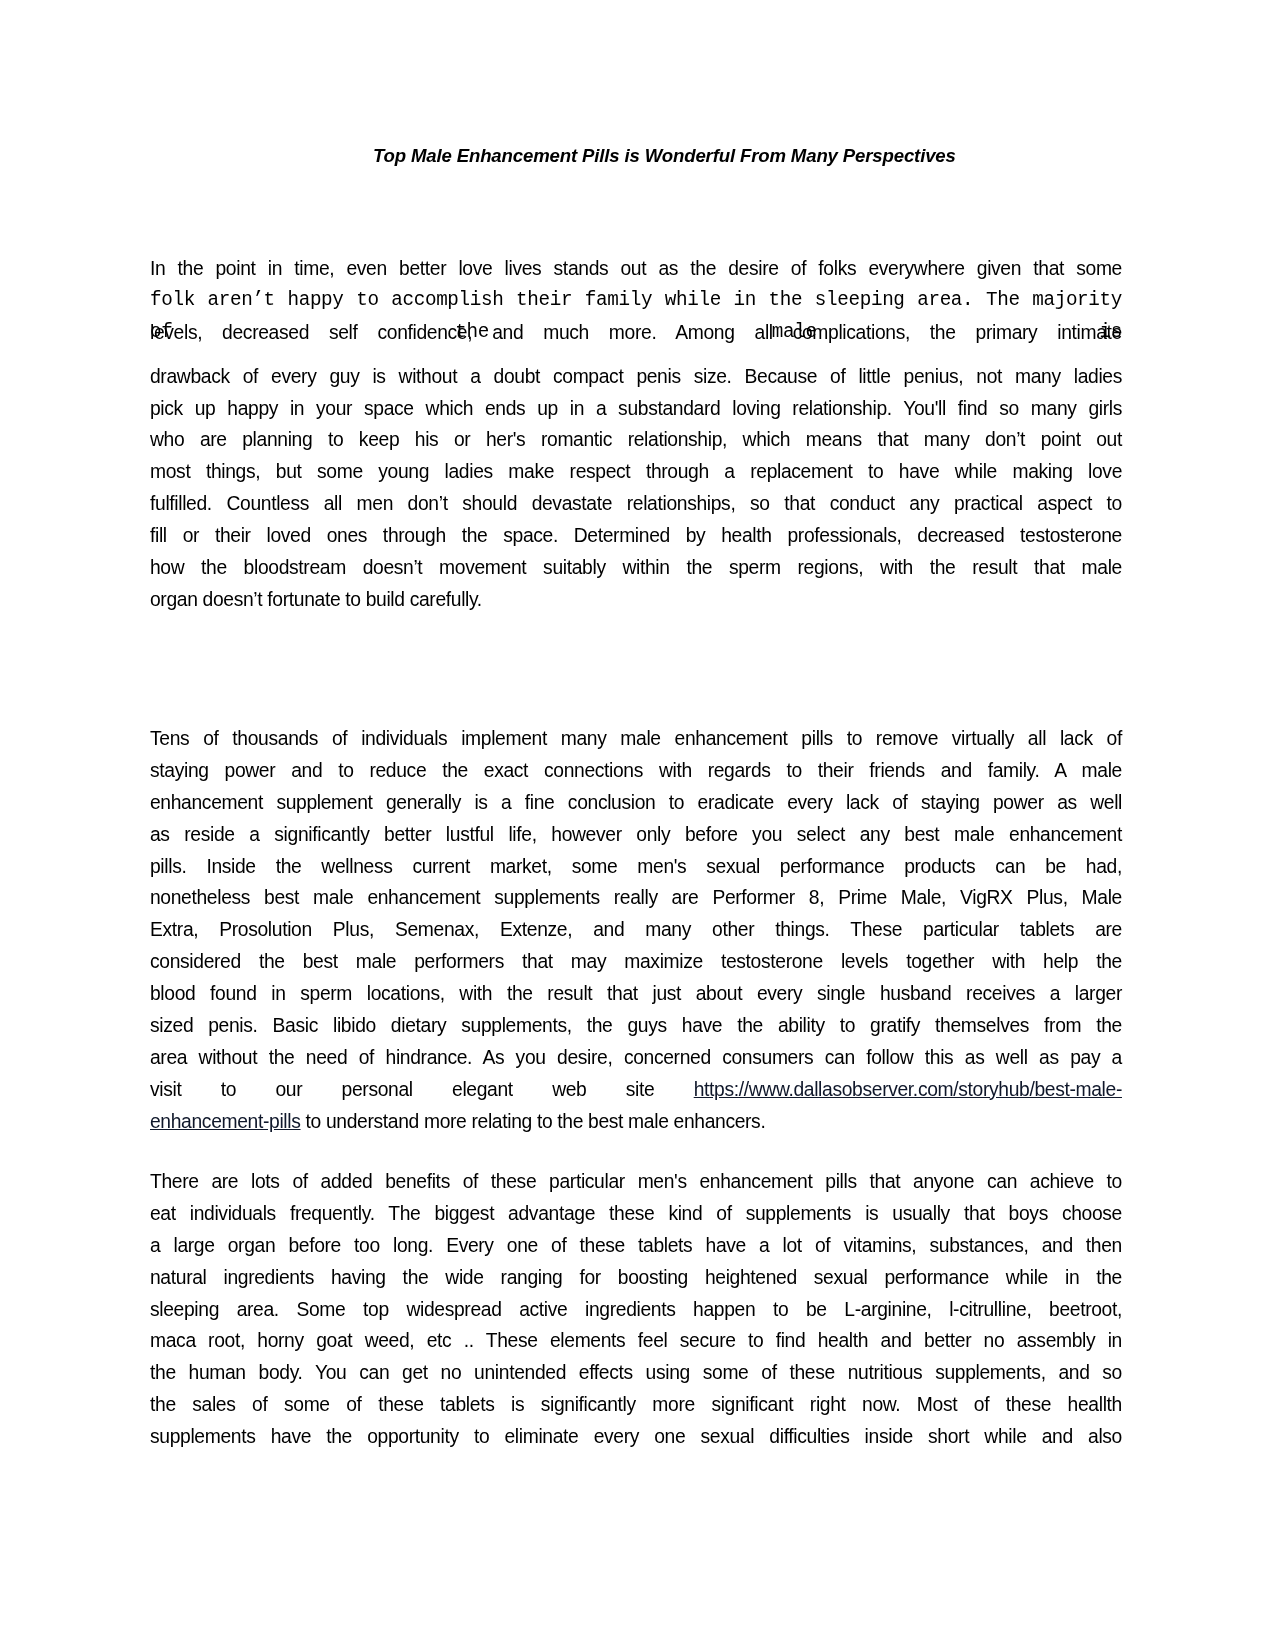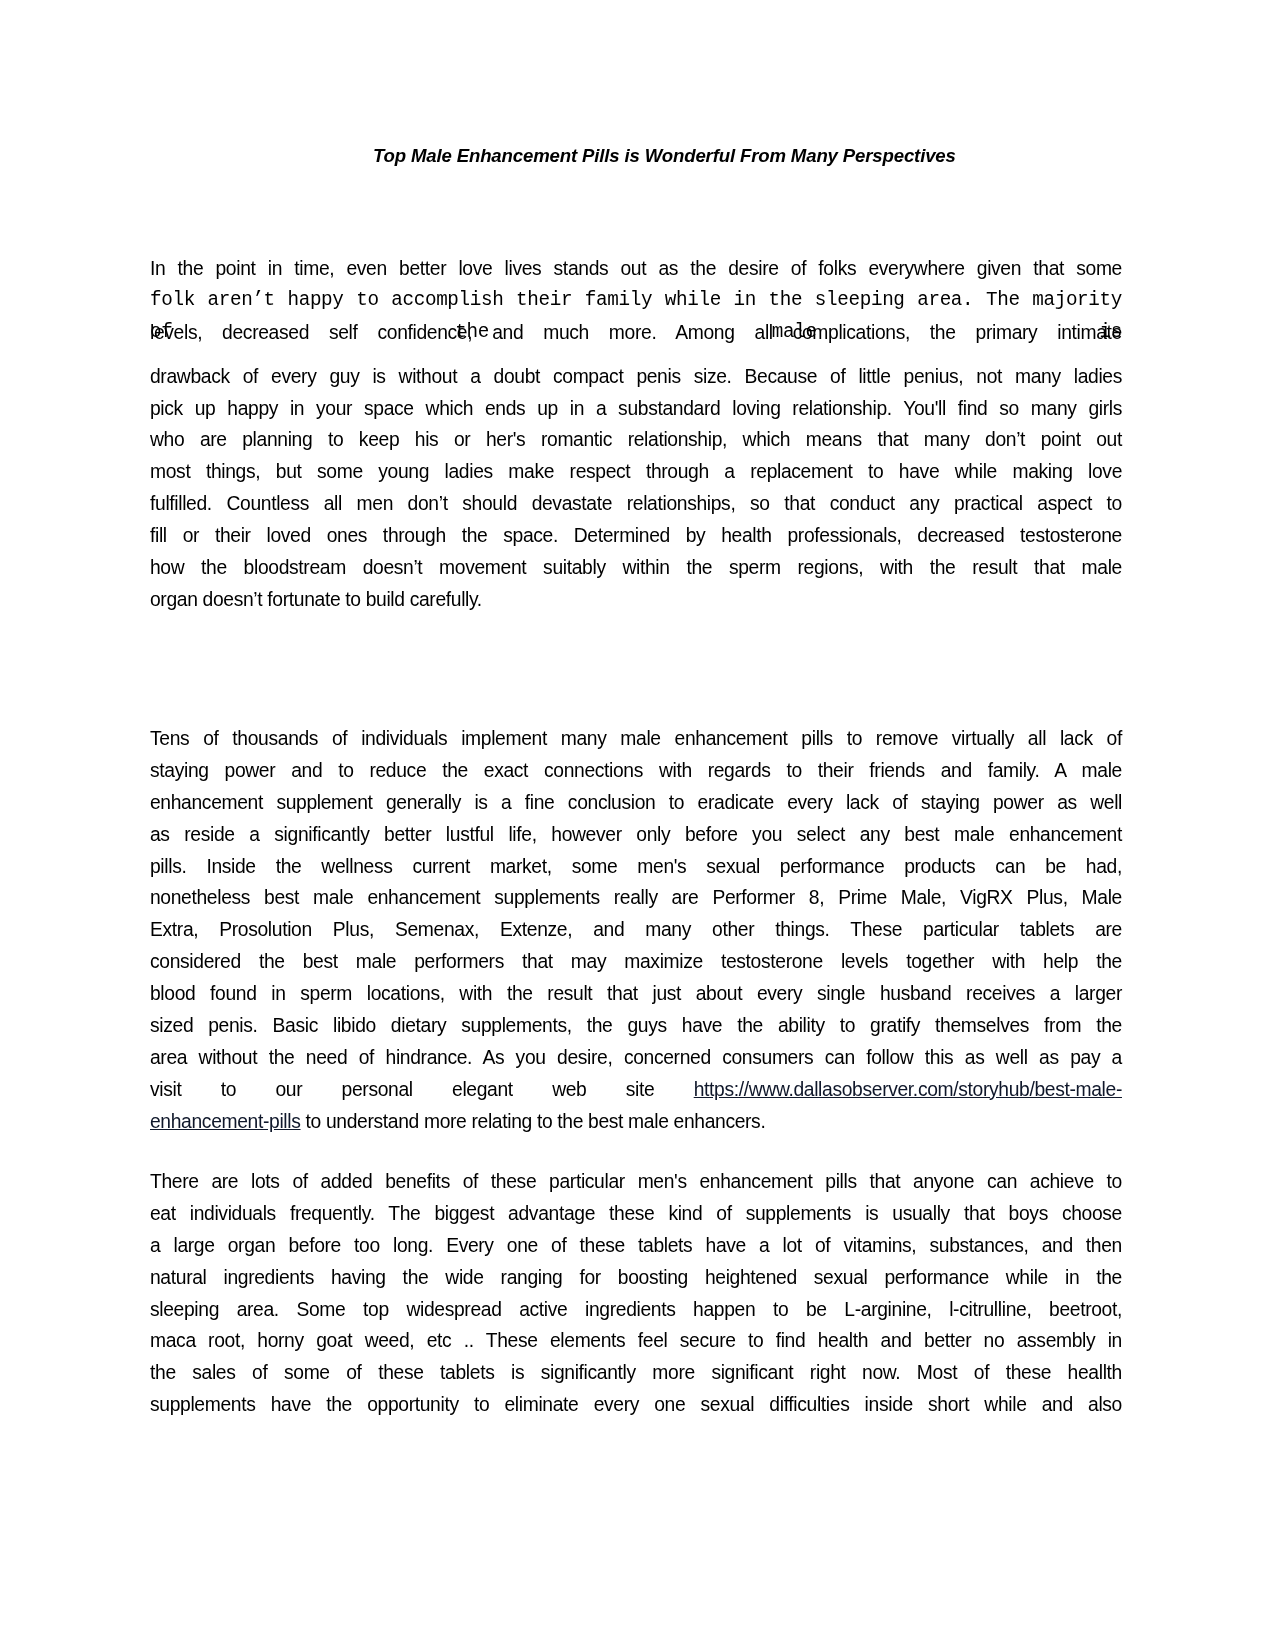--- a/index.html
+++ b/index.html
@@ -54,17 +54,18 @@
     <span class="line last"><a class="link" href="#">enhancement-pills</a><span> to understand more relating to the best male enhancers.</span></span>
   </div>
 
   <div class="para" id="p3">
     <span class="line" style="white-space: normal; text-align-last: justify;">There are lots of added benefits of these particular men's enhancement pills that anyone can achieve to</span>
     <span class="line" style="white-space: normal; text-align-last: justify;">eat individuals frequently. The biggest advantage these kind of supplements is usually that boys choose</span>
     <span class="line" style="white-space: normal; text-align-last: justify;">a large organ before too long. Every one of these tablets have a lot of vitamins, substances, and then</span>
     <span class="line" style="white-space: normal; text-align-last: justify;">natural ingredients having the wide ranging for boosting heightened sexual performance while in the</span>
     <span class="line" style="white-space: normal; text-align-last: justify;">sleeping area. Some top widespread active ingredients happen to be L-arginine, l-citrulline, beetroot,</span>
     <span class="line" style="white-space: normal; text-align-last: justify;">maca root, horny goat weed, etc .. These elements feel secure to find health and better no assembly in</span>
+    <span class="line" style="white-space: normal; text-align-last: justify;">the human body. You can get no unintended effects using some of these nutritious supplements, and so</span>
     <span class="line" style="white-space: normal; text-align-last: justify;">the sales of some of these tablets is significantly more significant right now. Most of these heallth</span>
     <span class="line" style="white-space: normal; text-align-last: justify;">supplements have the opportunity to eliminate every one sexual difficulties inside short while and also</span>
   </div>
 
 </div>
 
 </body></html>

